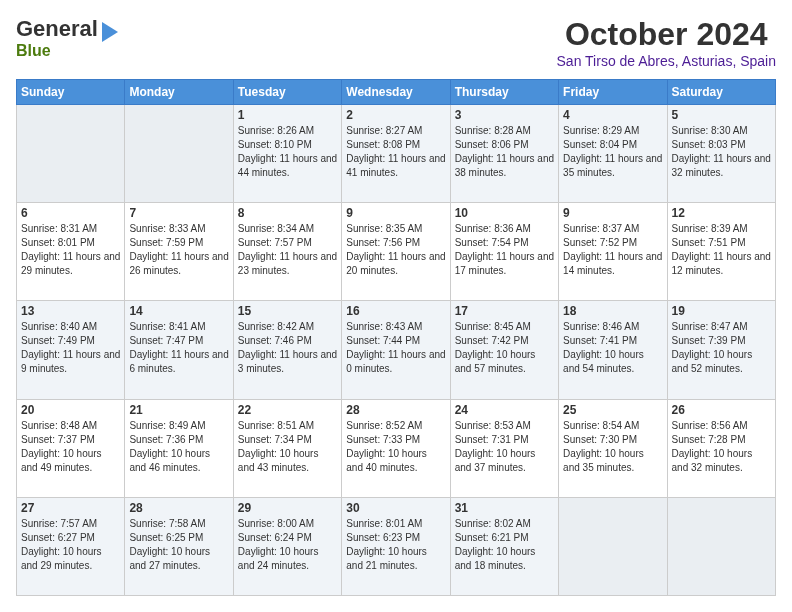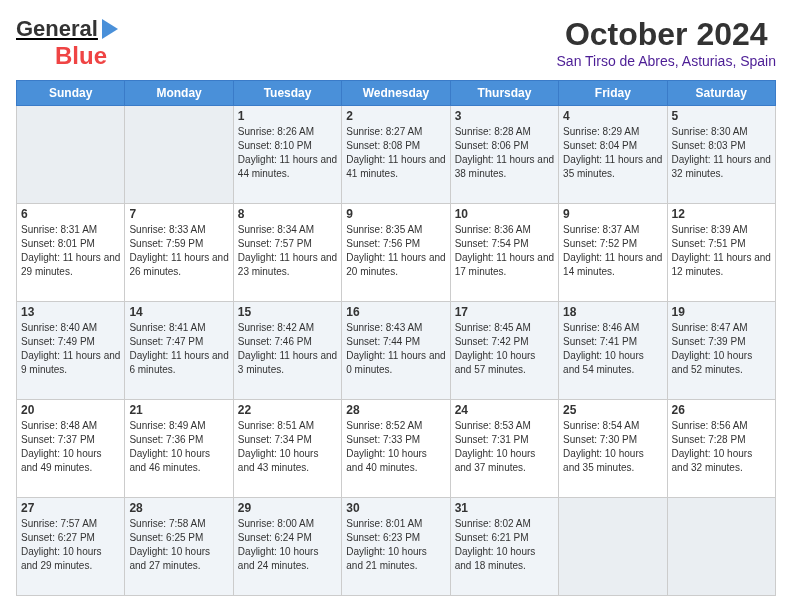--- a/index.html
+++ b/index.html
@@ -21,21 +21,21 @@
       display: flex;
       justify-content: space-between;
       align-items: flex-start;
       margin-bottom: 10px;
     }
     .logo {
       display: flex;
       flex-direction: column;
       align-items: flex-start;
     }
-    .logo-line1 { display: flex; align-items: center; text-decoration: underline; }
+    .logo-line1 { display: flex; align-items: flex-end; }
     .title-block { text-align: center; }
     .month-title {
       font-size: 32px;
       font-weight: bold;
       color: #333;
     }
     .subtitle {
       font-size: 14px;
       color: #4c1d95;
     }
@@ -45,21 +45,21 @@
       border-collapse: collapse;
       width: 100%;
       table-layout: fixed;
     }
     .calendar th {
       background: #4a90d9;
       color: #fff;
       font-size: 12px;
       font-weight: bold;
       padding: 5px 4px;
-      text-align: center;
+      text-align: left;
       border: 1px solid #3a7bc8;
     }
     .calendar td {
       border: 1px solid #ccc;
       vertical-align: top;
       padding: 3px 4px;
       font-size: 10px;
       color: #333;
       height: 88px;
     }
@@ -88,21 +88,21 @@
 <body>
 
 <div class="page">
   <div class="header">
     <div class="logo">
       <div class="logo-line1">
         <span style="font-size:22px;font-weight:bold;color:#333;">General</span>
         <span style="display:inline-block;width:0;height:0;border-top:10px solid transparent;border-bottom:10px solid transparent;border-left:16px solid #4a90d9;margin-left:4px;vertical-align:middle;"></span>
       </div>
       <div>
-        <span style="font-size:24px;font-weight:bold;color:#ef4444;margin-left:39px;">Blue</span>
+        <span style="font-size:16px;font-weight:bold;color:#4d7c0f;">Blue</span>
       </div>
     </div>
     <div class="title-block">
       <div class="month-title">October 2024</div>
       <div class="subtitle">San Tirso de Abres, Asturias, Spain</div>
     </div>
   </div>
 
   <table class="calendar">
     <thead>

